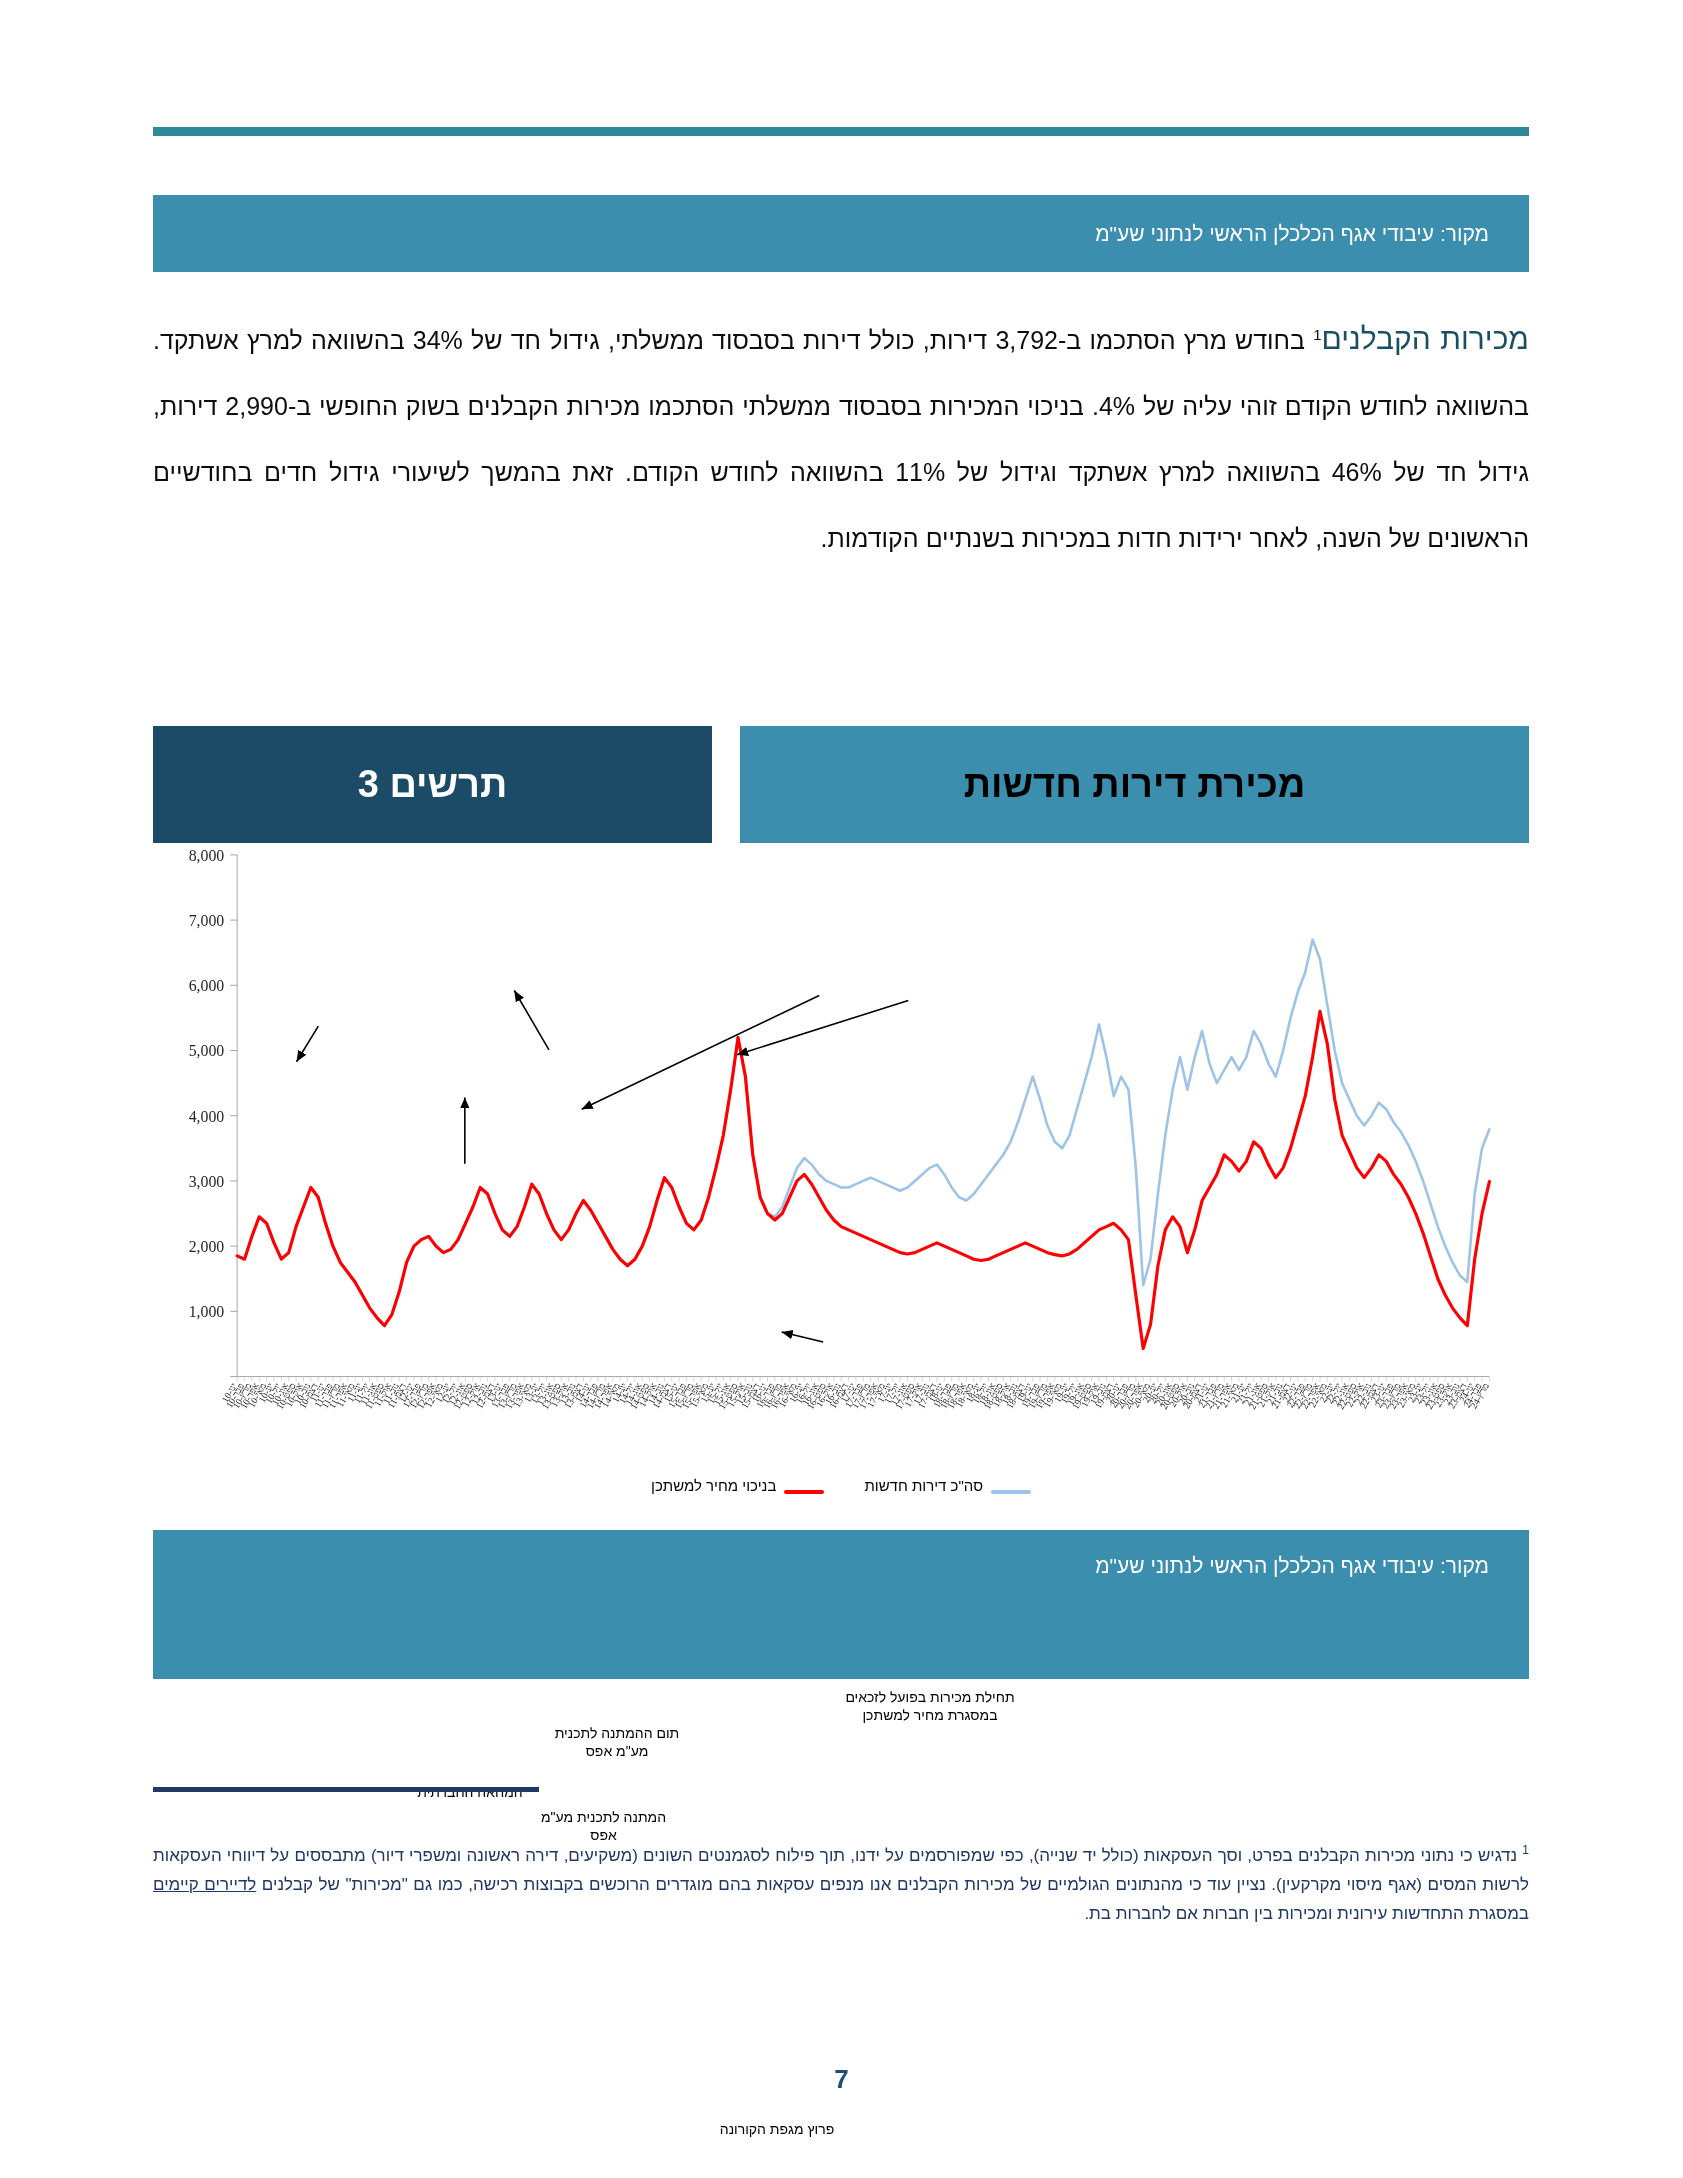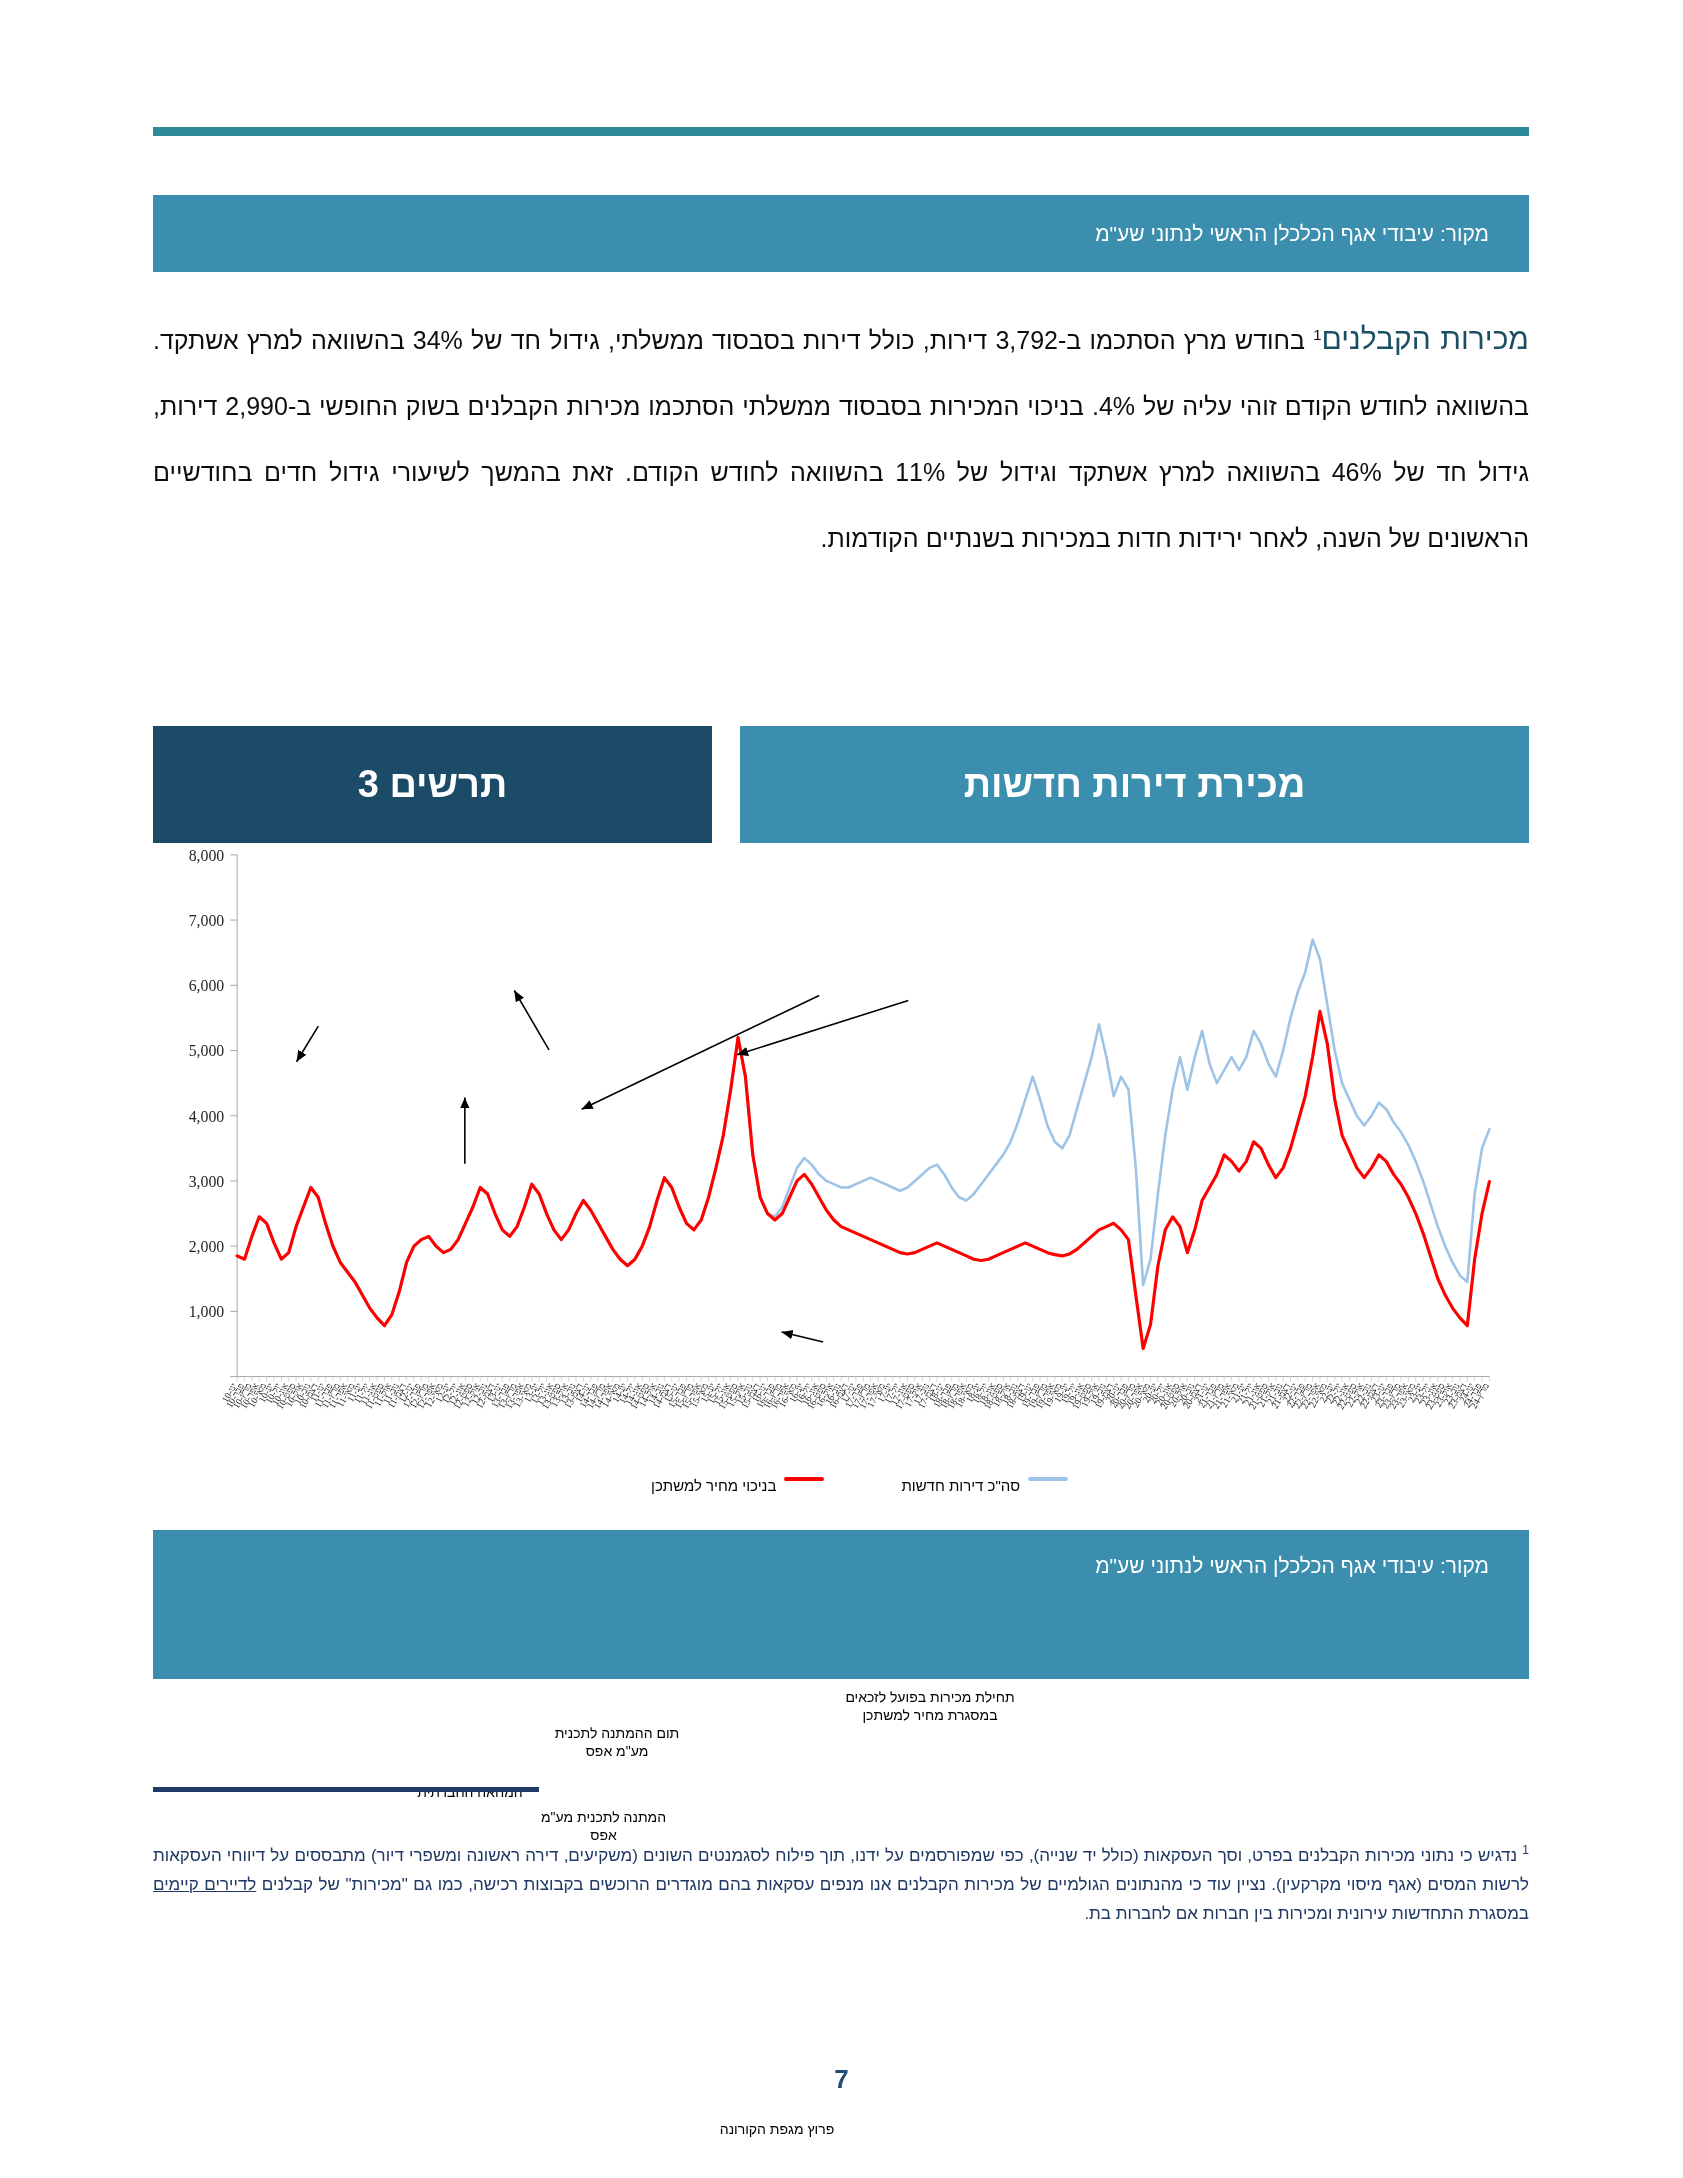--- a/index.html
+++ b/index.html
@@ -19,35 +19,35 @@
   
   .para{position:absolute;left:153px;top:302px;width:1376px;direction:rtl;text-align:justify;
         font-family:"Liberation Sans",sans-serif;font-size:25px;line-height:66px;color:#0d0d0d;}
   .para b.lead{font-family:"Liberation Sans",sans-serif;font-weight:normal;font-size:30px;color:#1a4f63;}
   .para sup{font-size:15px;vertical-align:super;}
 
   
   .chart-head{position:absolute;left:153px;top:726px;width:1376px;height:117px;display:flex;gap:28px;}
   .chart-head .right{width:559px;background:#1b4b66;color:#fff;display:flex;align-items:center;
         justify-content:center;font-family:"Liberation Sans",sans-serif;font-weight:bold;font-size:38px;direction:rtl;}
-  .chart-head .left{flex:1;background:#3b8ead;color:#ffffff;display:flex;align-items:center;
+  .chart-head .left{flex:1;background:#3b8ead;color:#000000;display:flex;align-items:center;
         justify-content:center;font-family:"Liberation Sans",sans-serif;font-weight:bold;font-size:38px;direction:rtl;}
 
   
   .chart-wrap{position:absolute;left:153px;top:843px;width:1376px;height:687px;background:#fff;}
   .chart-svg{position:absolute;left:0;top:0;}
 
   
   .ann{position:absolute;direction:rtl;text-align:center;font-family:"Liberation Sans",sans-serif;
        font-size:14px;line-height:18px;color:#000;white-space:pre-line;}
 
   
   .legend{position:absolute;left:0;top:634px;width:1376px;display:flex;justify-content:center;
           align-items:center;gap:40px;direction:rtl;font-family:"Liberation Sans",sans-serif;font-size:15px;}
-  .legend .item{display:flex;align-items:flex-start;gap:8px;direction:rtl;margin-left:37px;}
+  .legend .item{display:flex;align-items:flex-end;gap:8px;direction:rtl;}
   .legend .swatch{width:40px;height:4px;border-radius:2px;display:inline-block;}
 
   
   .fn-rule{position:absolute;left:153px;top:1787px;width:386px;height:5px;background:#1f3864;}
   .footnote{position:absolute;left:153px;top:1836px;width:1376px;direction:rtl;text-align:justify;
             font-family:"Liberation Sans",sans-serif;font-size:17px;line-height:29px;color:#1f3864;}
   .footnote sup{font-size:12px;}
   .footnote u{text-decoration:underline;}
 
   .pagenum{position:absolute;left:0;top:2064px;width:1683px;text-align:center;

